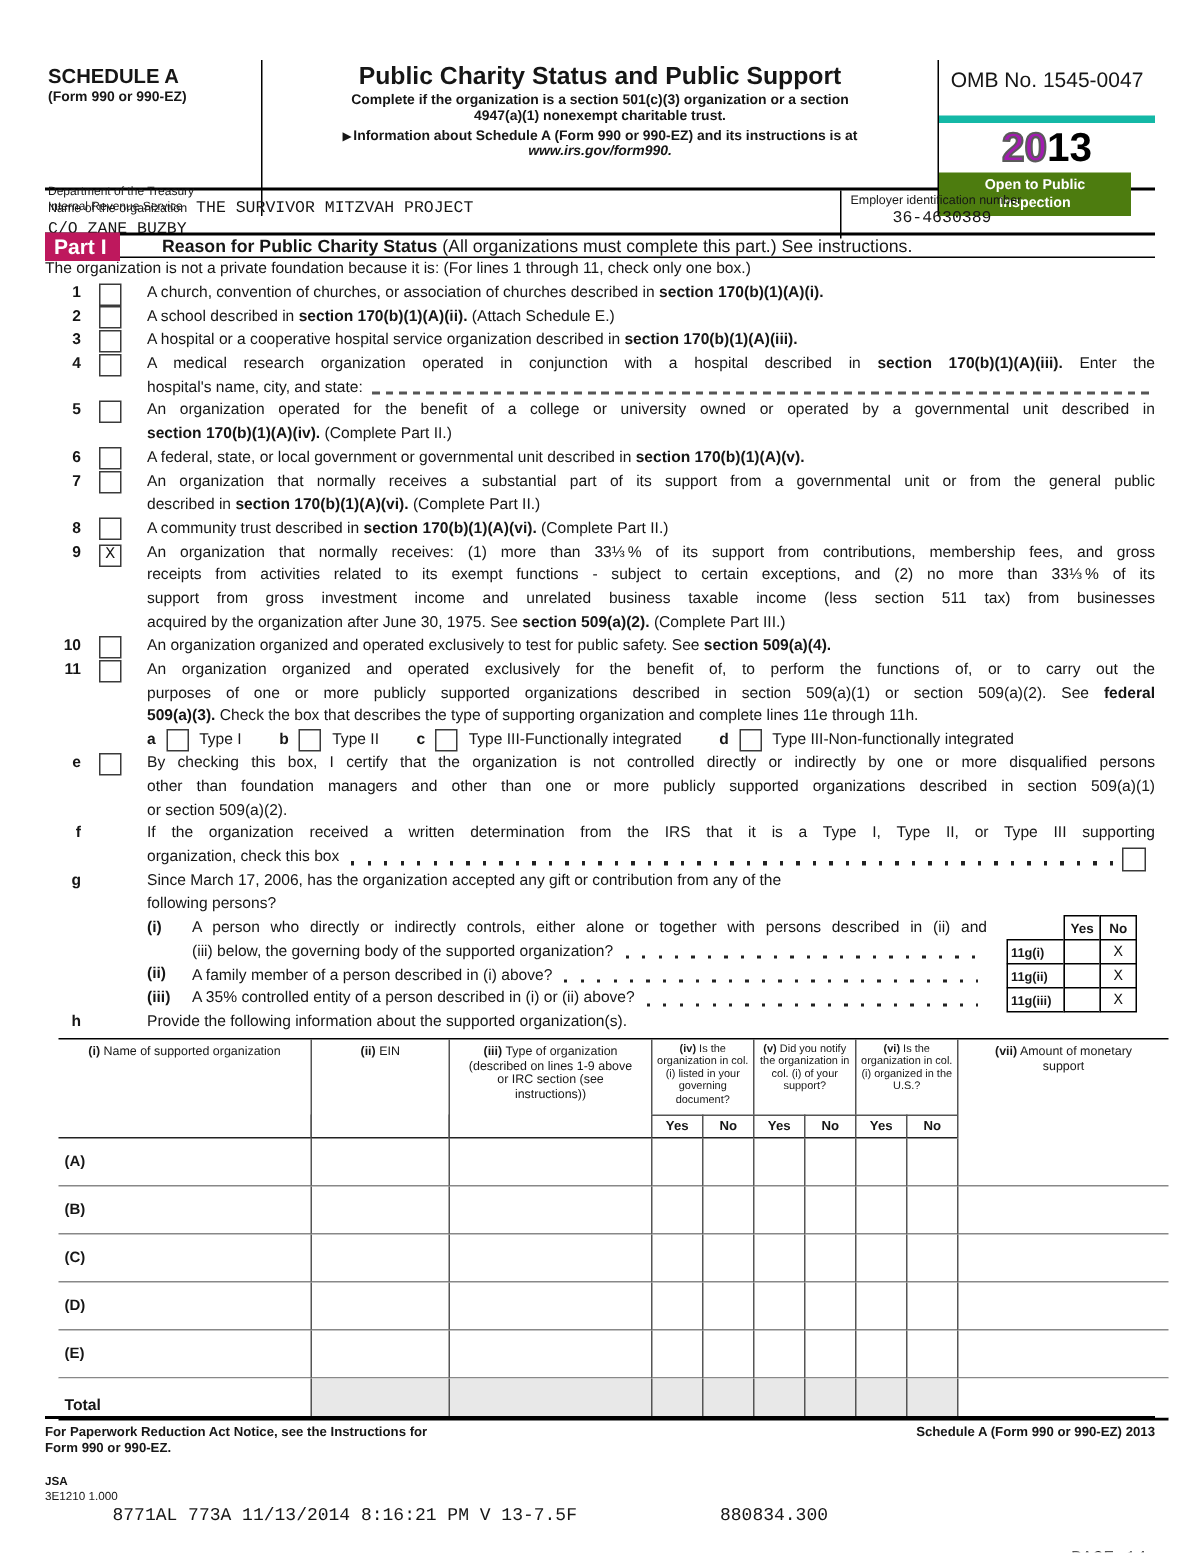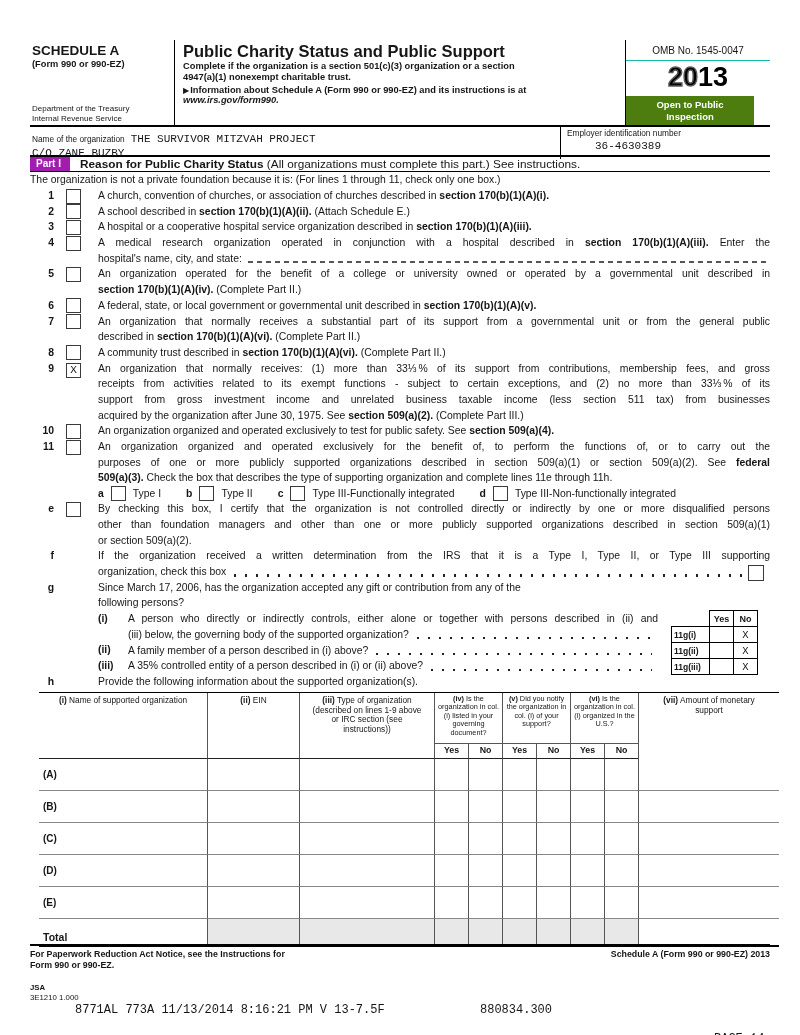--- a/index.html
+++ b/index.html
@@ -6,49 +6,49 @@
   .page{position:relative;width:800px;height:1035px;background:#fff;overflow:hidden;
         font-family:"Liberation Sans","DejaVu Sans",sans-serif;color:#161616;}
   .b{font-weight:bold;}
   
   .hdr{position:absolute;left:30px;top:40px;width:740px;height:87px;display:grid;
        grid-template-columns:145px 450px 145px;border-bottom:2px solid #000;box-sizing:border-box;}
   .hleft{border-right:1px solid #000;padding:3px 4px 2px 2px;display:flex;flex-direction:column;}
   .sched{font-weight:bold;font-size:13.5px;}
   .schedsub{font-weight:bold;font-size:9.3px;margin-top:1px;}
   .dept{margin-top:auto;font-size:8px;line-height:9.5px;}
-  .hcenter{padding:2px 8px 0 8px;text-align:left;}
+  .hcenter{padding:2px 8px 0 8px;text-align:center;}
   .htitle{font-weight:bold;font-size:16.5px;line-height:19px;}
   .hsub{font-weight:bold;font-size:9.3px;line-height:11px;}
   .hattach{font-weight:bold;font-size:9.3px;margin-top:7px;}
   .hinfo{font-weight:bold;font-size:9.3px;margin-top:2px;}
   .hinfo i{font-style:italic;}
   .arrow{font-size:8px;letter-spacing:1px;}
   .hright{border-left:1px solid #000;display:flex;flex-direction:column;box-sizing:border-box;}
-  .omb{font-size:10px;text-align:center;padding:5px 0 4px 0;border-bottom:1px solid #14b8a6;}
+  .omb{font-size:14px;text-align:center;padding:5px 0 16px 0;border-bottom:5px solid #14b8a6;}
   .year{text-align:center;font-size:27px;line-height:33px;height:33px;}
-  .y20{color:#000000;-webkit-text-stroke:1.4px #5a5a5a;font-weight:bold;}
+  .y20{color:#a21caf;-webkit-text-stroke:1.4px #5a5a5a;font-weight:bold;}
   .y13{font-weight:bold;color:#000;}
   .openbox{margin-top:auto;background:#4d7c0f;color:#fff;font-weight:bold;font-size:9.5px;
            text-align:center;line-height:11.5px;padding:3px 0 3px 0;width:128px;}
   
   .namerow{position:absolute;left:30px;top:127px;width:740px;height:30px;display:grid;
            grid-template-columns:1fr 210px;border-bottom:2px solid #000;box-sizing:border-box;}
   .nameleft{padding:1px 0 0 2px;}
   .orglabel{font-size:8.3px;}
   .mono{font-family:"Liberation Mono","DejaVu Sans Mono",monospace;}
   .orgname{font-size:11px;margin-left:6px;}
   .orgname2{font-size:11px;margin-top:1px;}
   .einbox{border-left:1px solid #000;padding:1px 0 0 6px;box-sizing:border-box;}
   .einlabel{font-size:8.3px;}
   .einval{font-size:11px;padding-left:28px;margin-top:2px;}
   
   .partbar{position:absolute;left:30px;top:157px;width:740px;height:15px;display:flex;align-items:center;
            border-bottom:1.5px solid #000;box-sizing:border-box;}
-  .pbadge{background:#a21caf;color:#fff;font-weight:bold;font-size:10px;padding:1px 9px 2px 6px;margin-right:10px;}
+  .pbadge{background:#be185d;color:#fff;font-weight:bold;font-size:14px;padding:1px 9px 2px 6px;margin-right:28px;}
   .ptitle{font-size:11.8px;}
   .intro{position:absolute;left:30px;top:174px;width:740px;font-size:10.4px;}
   
   .lines{position:absolute;left:30px;top:188px;width:740px;font-size:10.4px;}
   .ln{display:grid;grid-template-columns:34px 34px 1fr;}
   .num{font-weight:bold;text-align:right;padding-right:10px;line-height:15.7px;}
   .boxc{position:relative;}
   .cb{display:inline-block;width:13px;height:13px;border:1px solid #3a3a3a;background:#fff;
       text-align:center;line-height:13px;vertical-align:-3px;
       font-family:"Liberation Mono","DejaVu Sans Mono",monospace;font-size:11px;}

